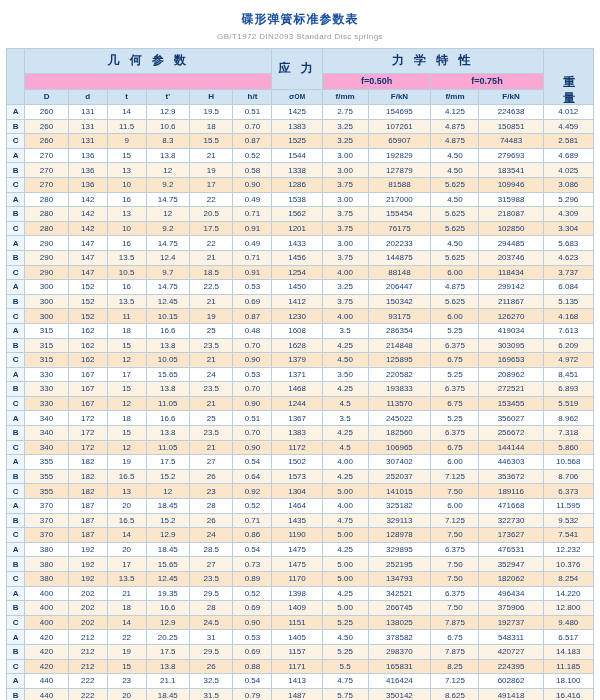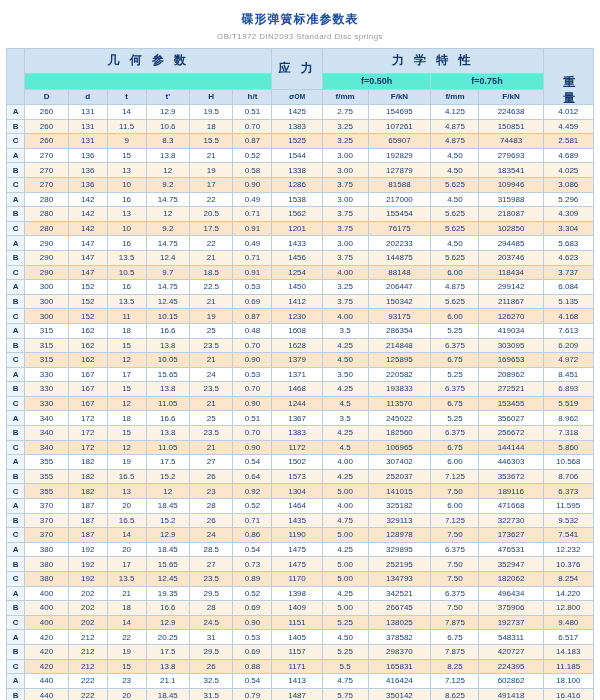--- a/index.html
+++ b/index.html
@@ -52,21 +52,21 @@
   .hdr-main td{
     background:#cfe3f2;
     height:24px;
     font-size:12px;
     font-weight:bold;
     color:#11366f;
     letter-spacing:3px;
     font-family:"DejaVu Sans", sans-serif;
   }
   .hdr-sub td{
-    background:#5eead4;
+    background:#f9a8d4;
     height:15px;
     font-size:9px;
     font-weight:bold;
     color:#11366f;
     font-family:"Liberation Sans", sans-serif;
   }
   .hdr-units td{
     background:#cfe3f2;
     height:14px;
     font-size:8px;

